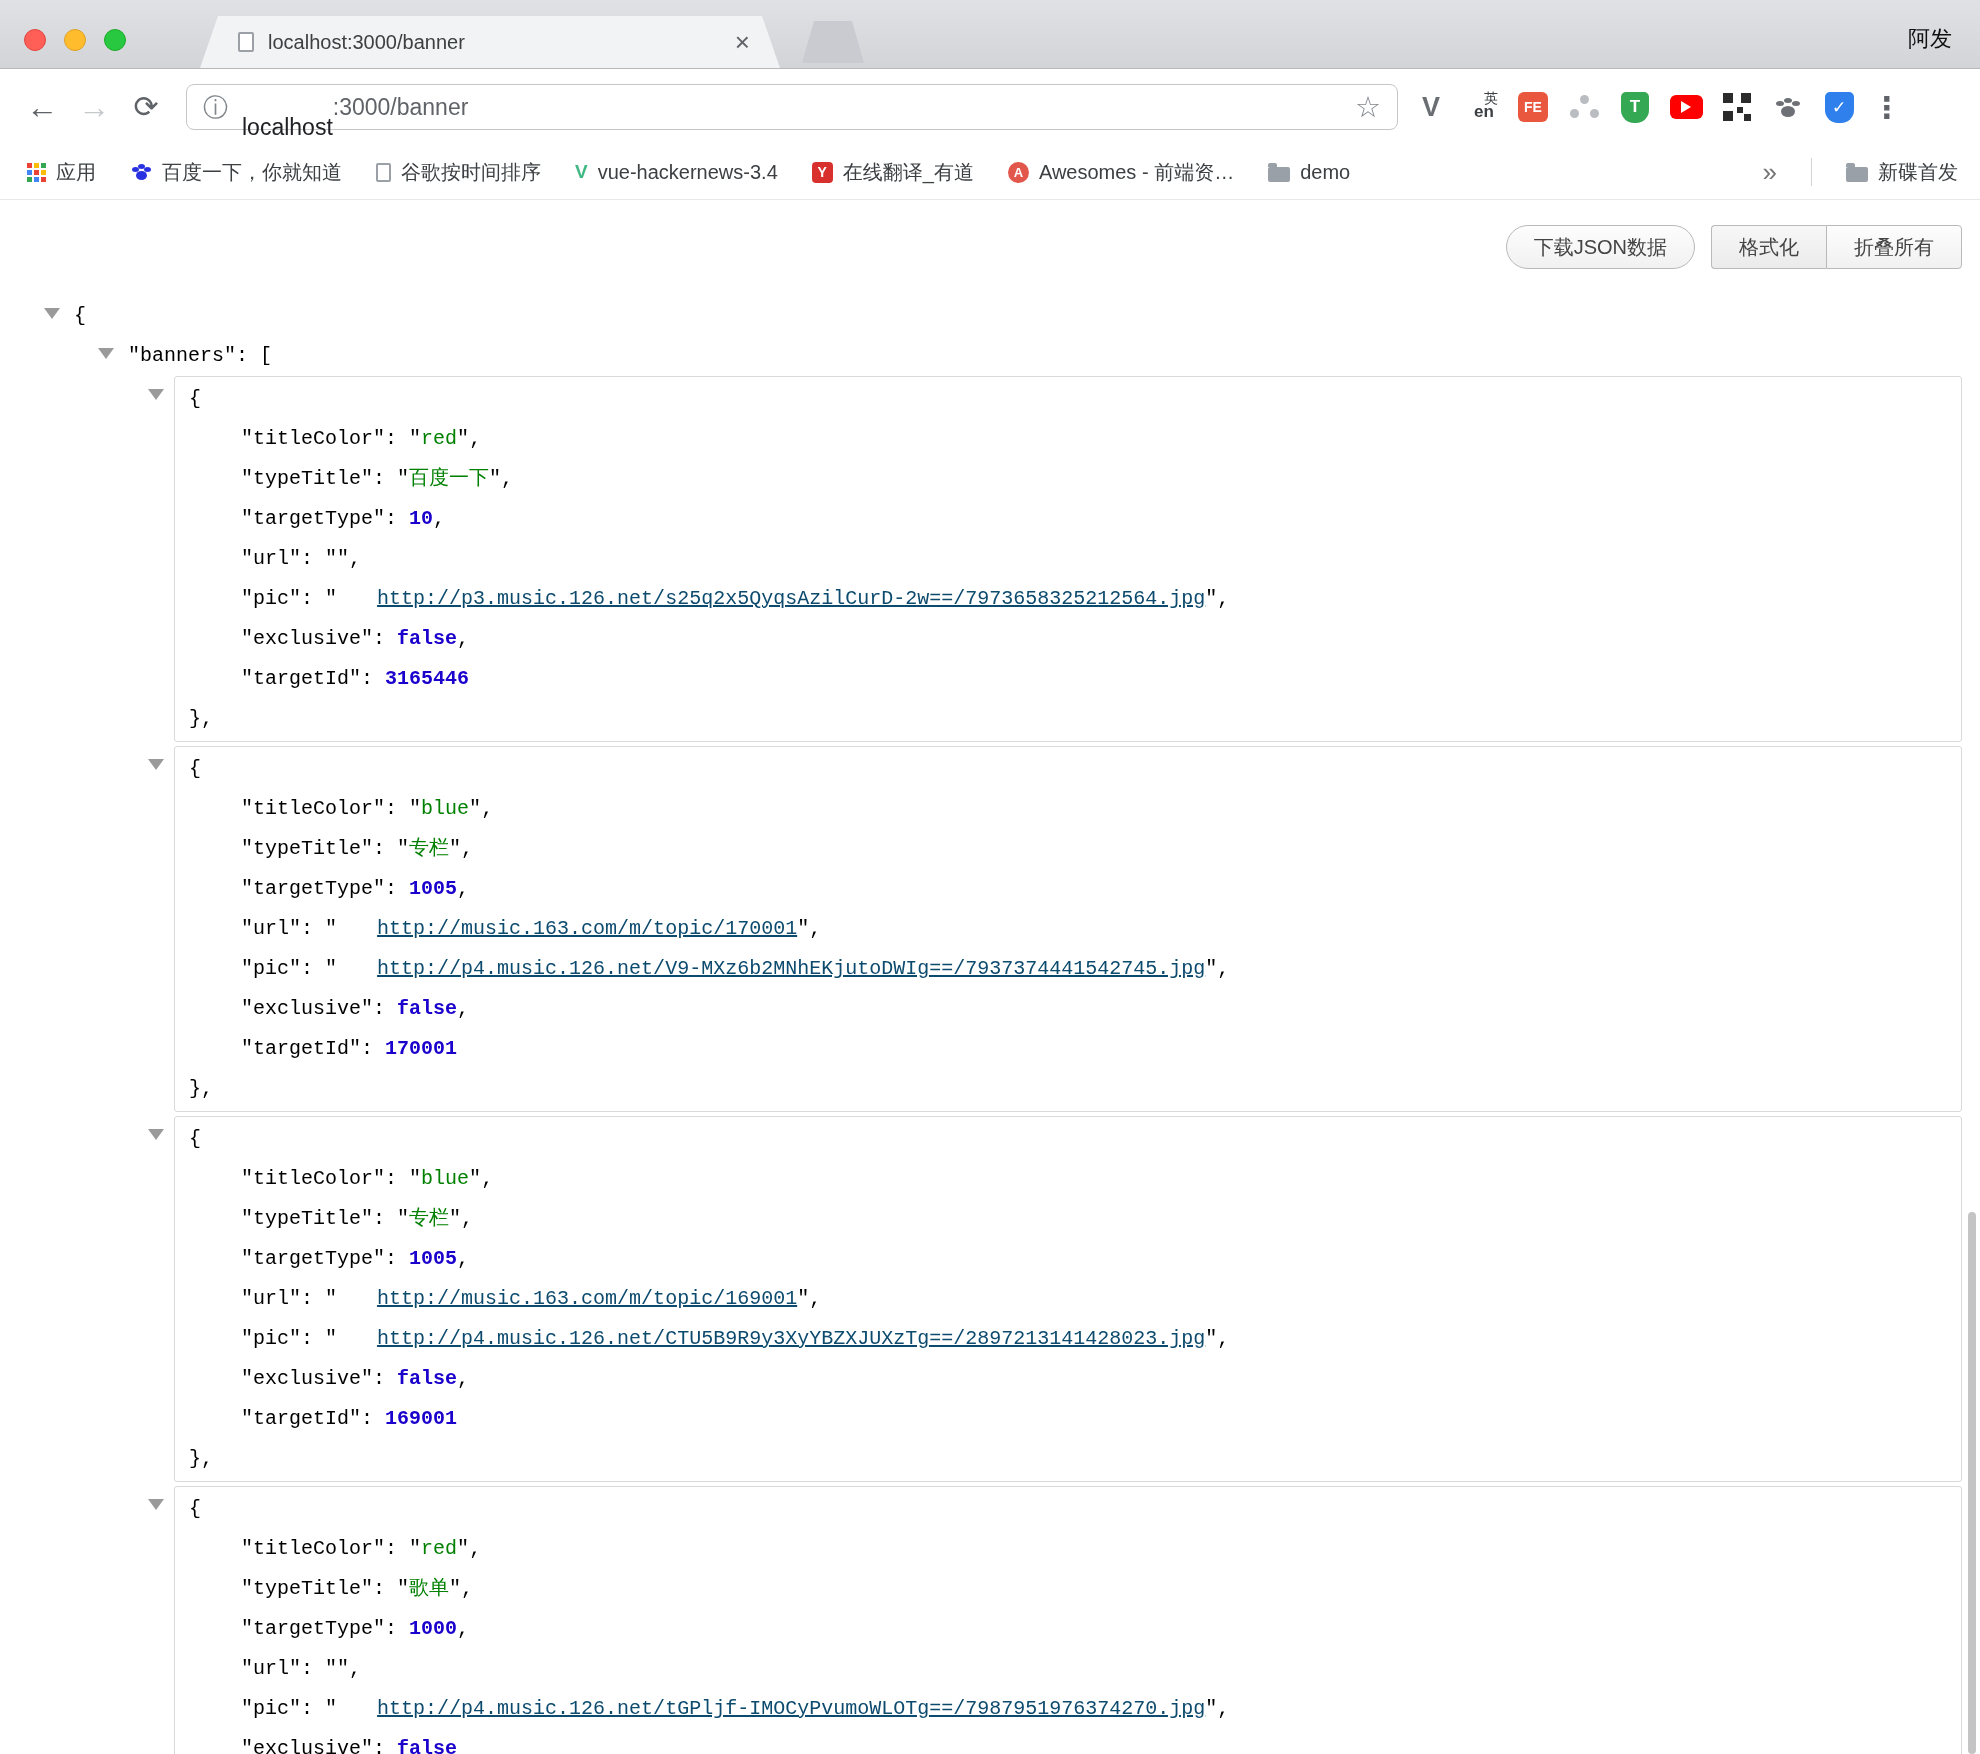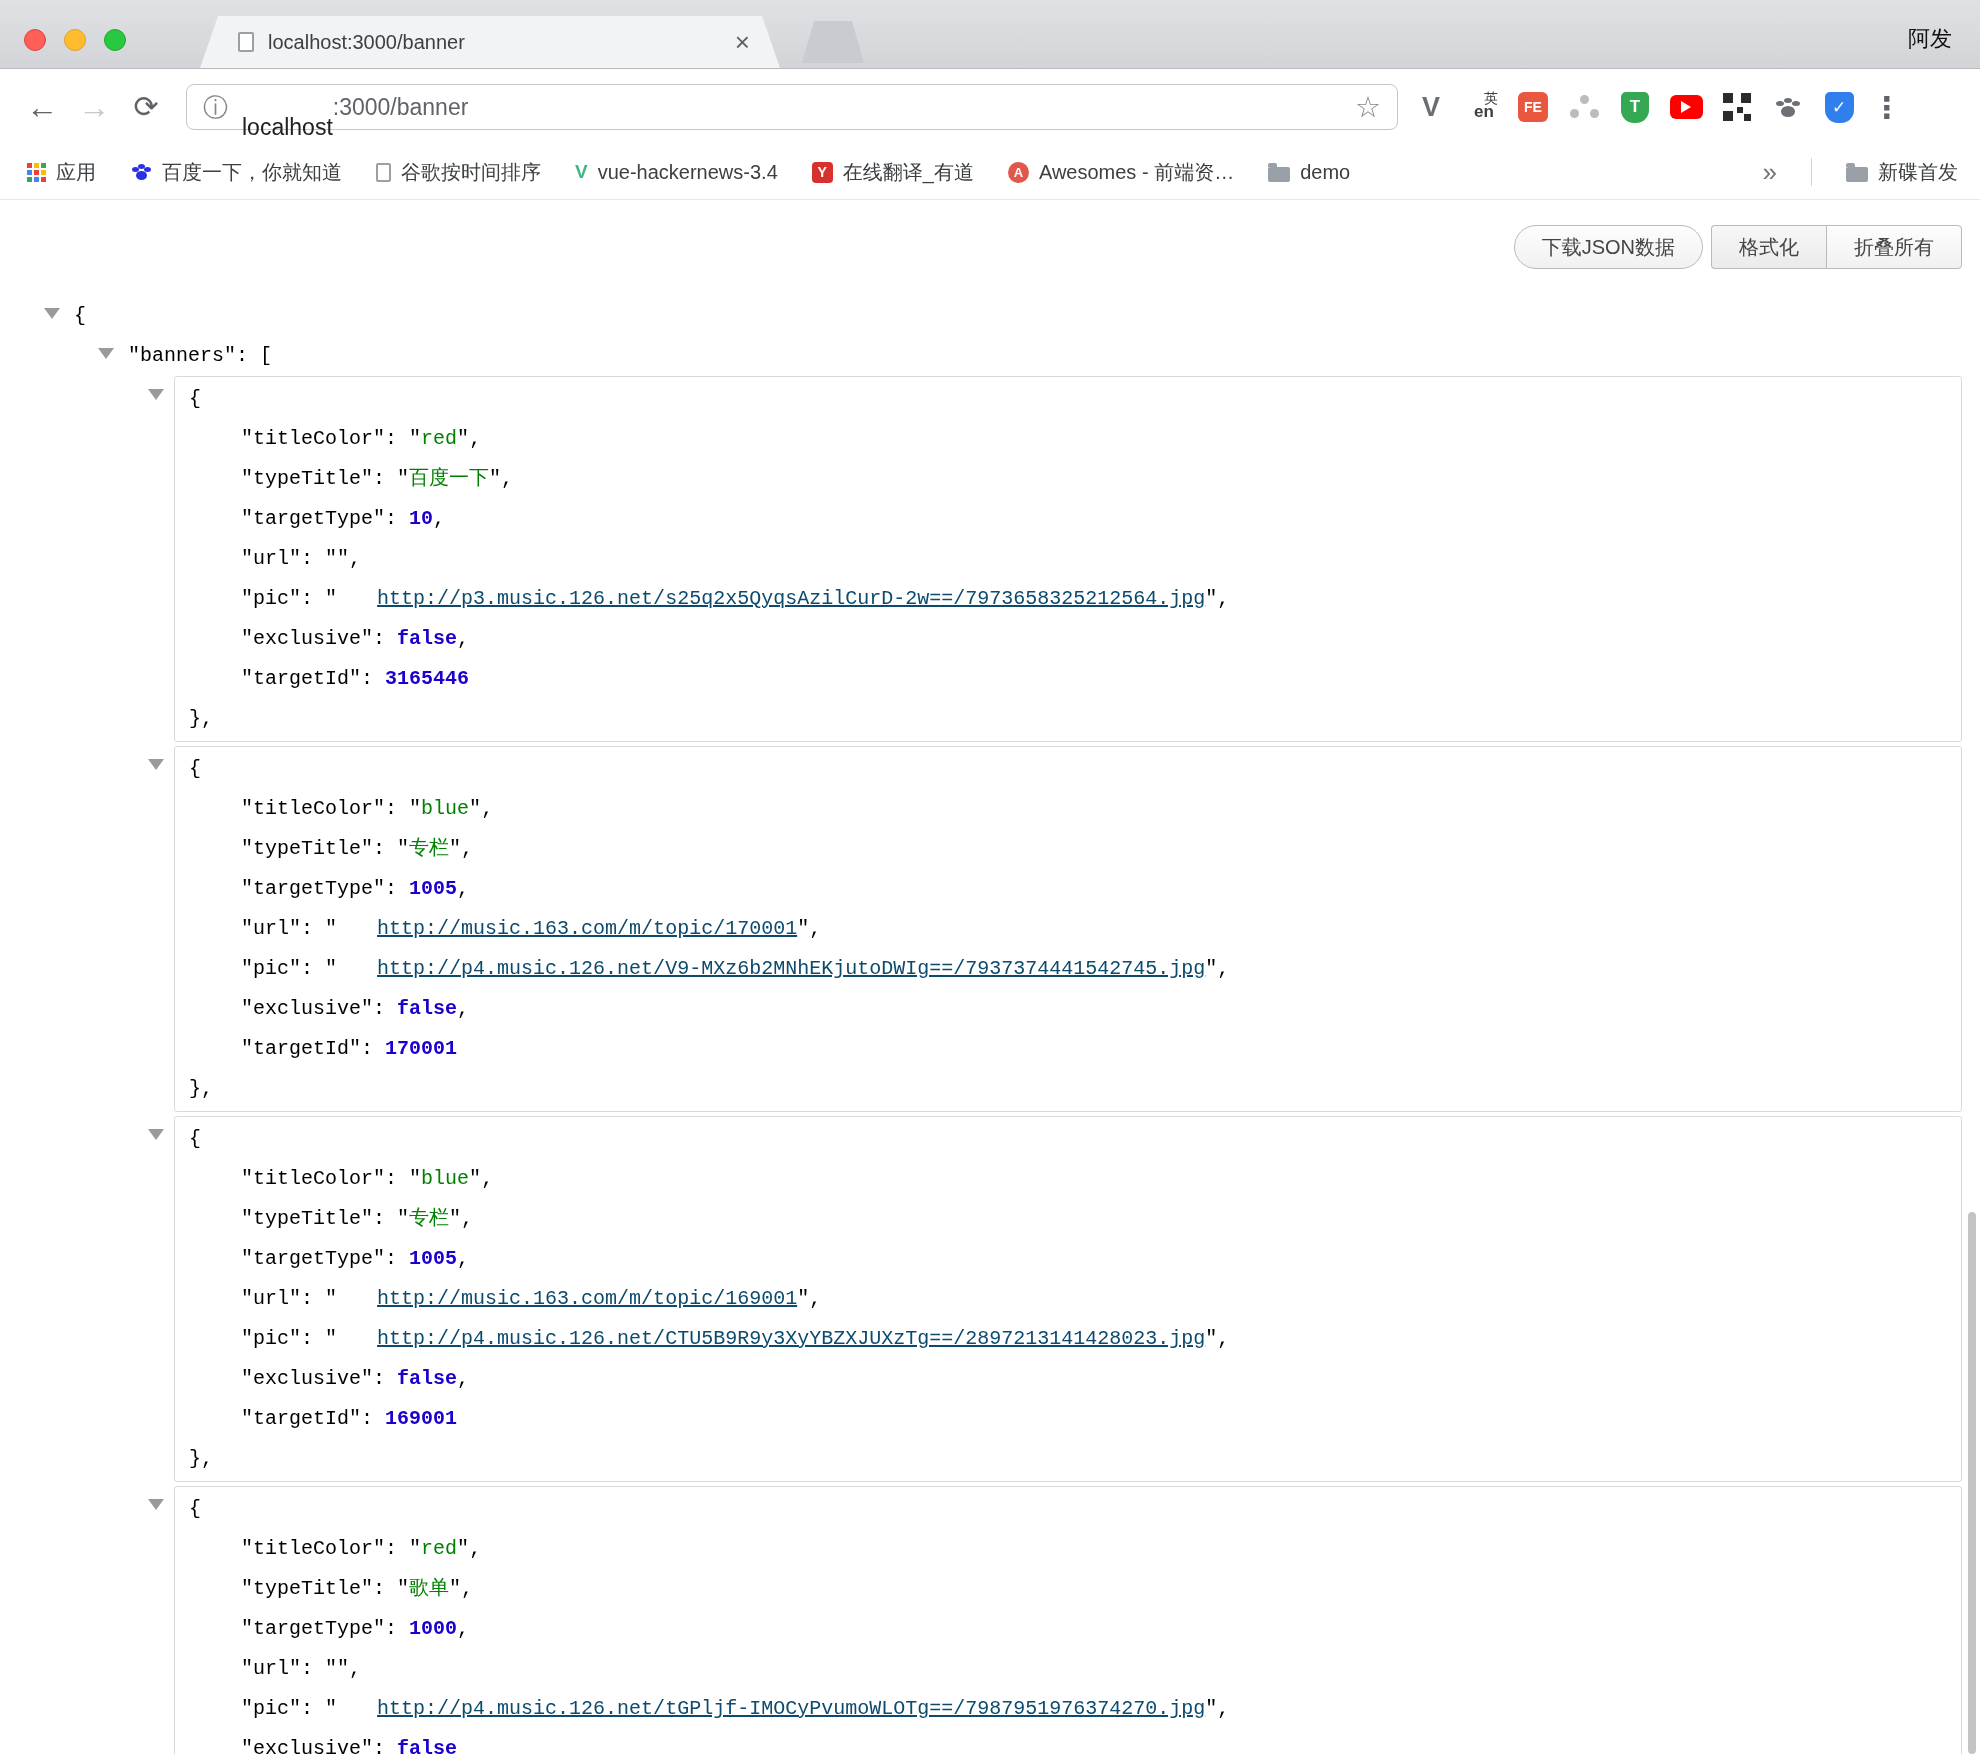--- a/index.html
+++ b/index.html
@@ -90,21 +90,21 @@
     background:#99a0a8; border-radius:2px 2px 0 0; }
   .bm-overflow { margin-left:auto; font-size:26px; color:#757575; }
   .bm-divider { width:1px; height:28px; background:#d4d4d4; }
 
   
   .content { position:relative; height:1554px; background:#fff; }
   .actions { display:flex; justify-content:flex-end; align-items:center; padding:25px 18px 0 0; }
   .btn { height:44px; padding:0 27px; font-size:20px; color:#444;
     background:linear-gradient(#fdfdfd,#f1f1f1); border:1px solid #b9b9b9; border-radius:4px;
     display:flex; align-items:center; }
-  .btn.download { margin-right:8px;border-radius:22px; }
+  .btn.download { margin-right:16px;border-radius:22px; }
   .btn-group { display:flex; }
   .btn-group .btn:first-child { border-radius:4px 0 0 4px; border-right:none; background:linear-gradient(#f7f7f7,#ebebeb); }
   .btn-group .btn:last-child { border-radius:0 4px 4px 0; }
 
   .json { margin-top:27px; font-family:"Liberation Mono","DejaVu Sans Mono",monospace;
     font-size:20px; color:#000; }
   .jline { line-height:40px; white-space:pre; }
   .jline.lvl0 { padding-left:44px; }
   .jline.lvl1 { padding-left:98px; }
   .tri-inline { display:inline-block; width:0; height:0; border-left:8px solid transparent;

